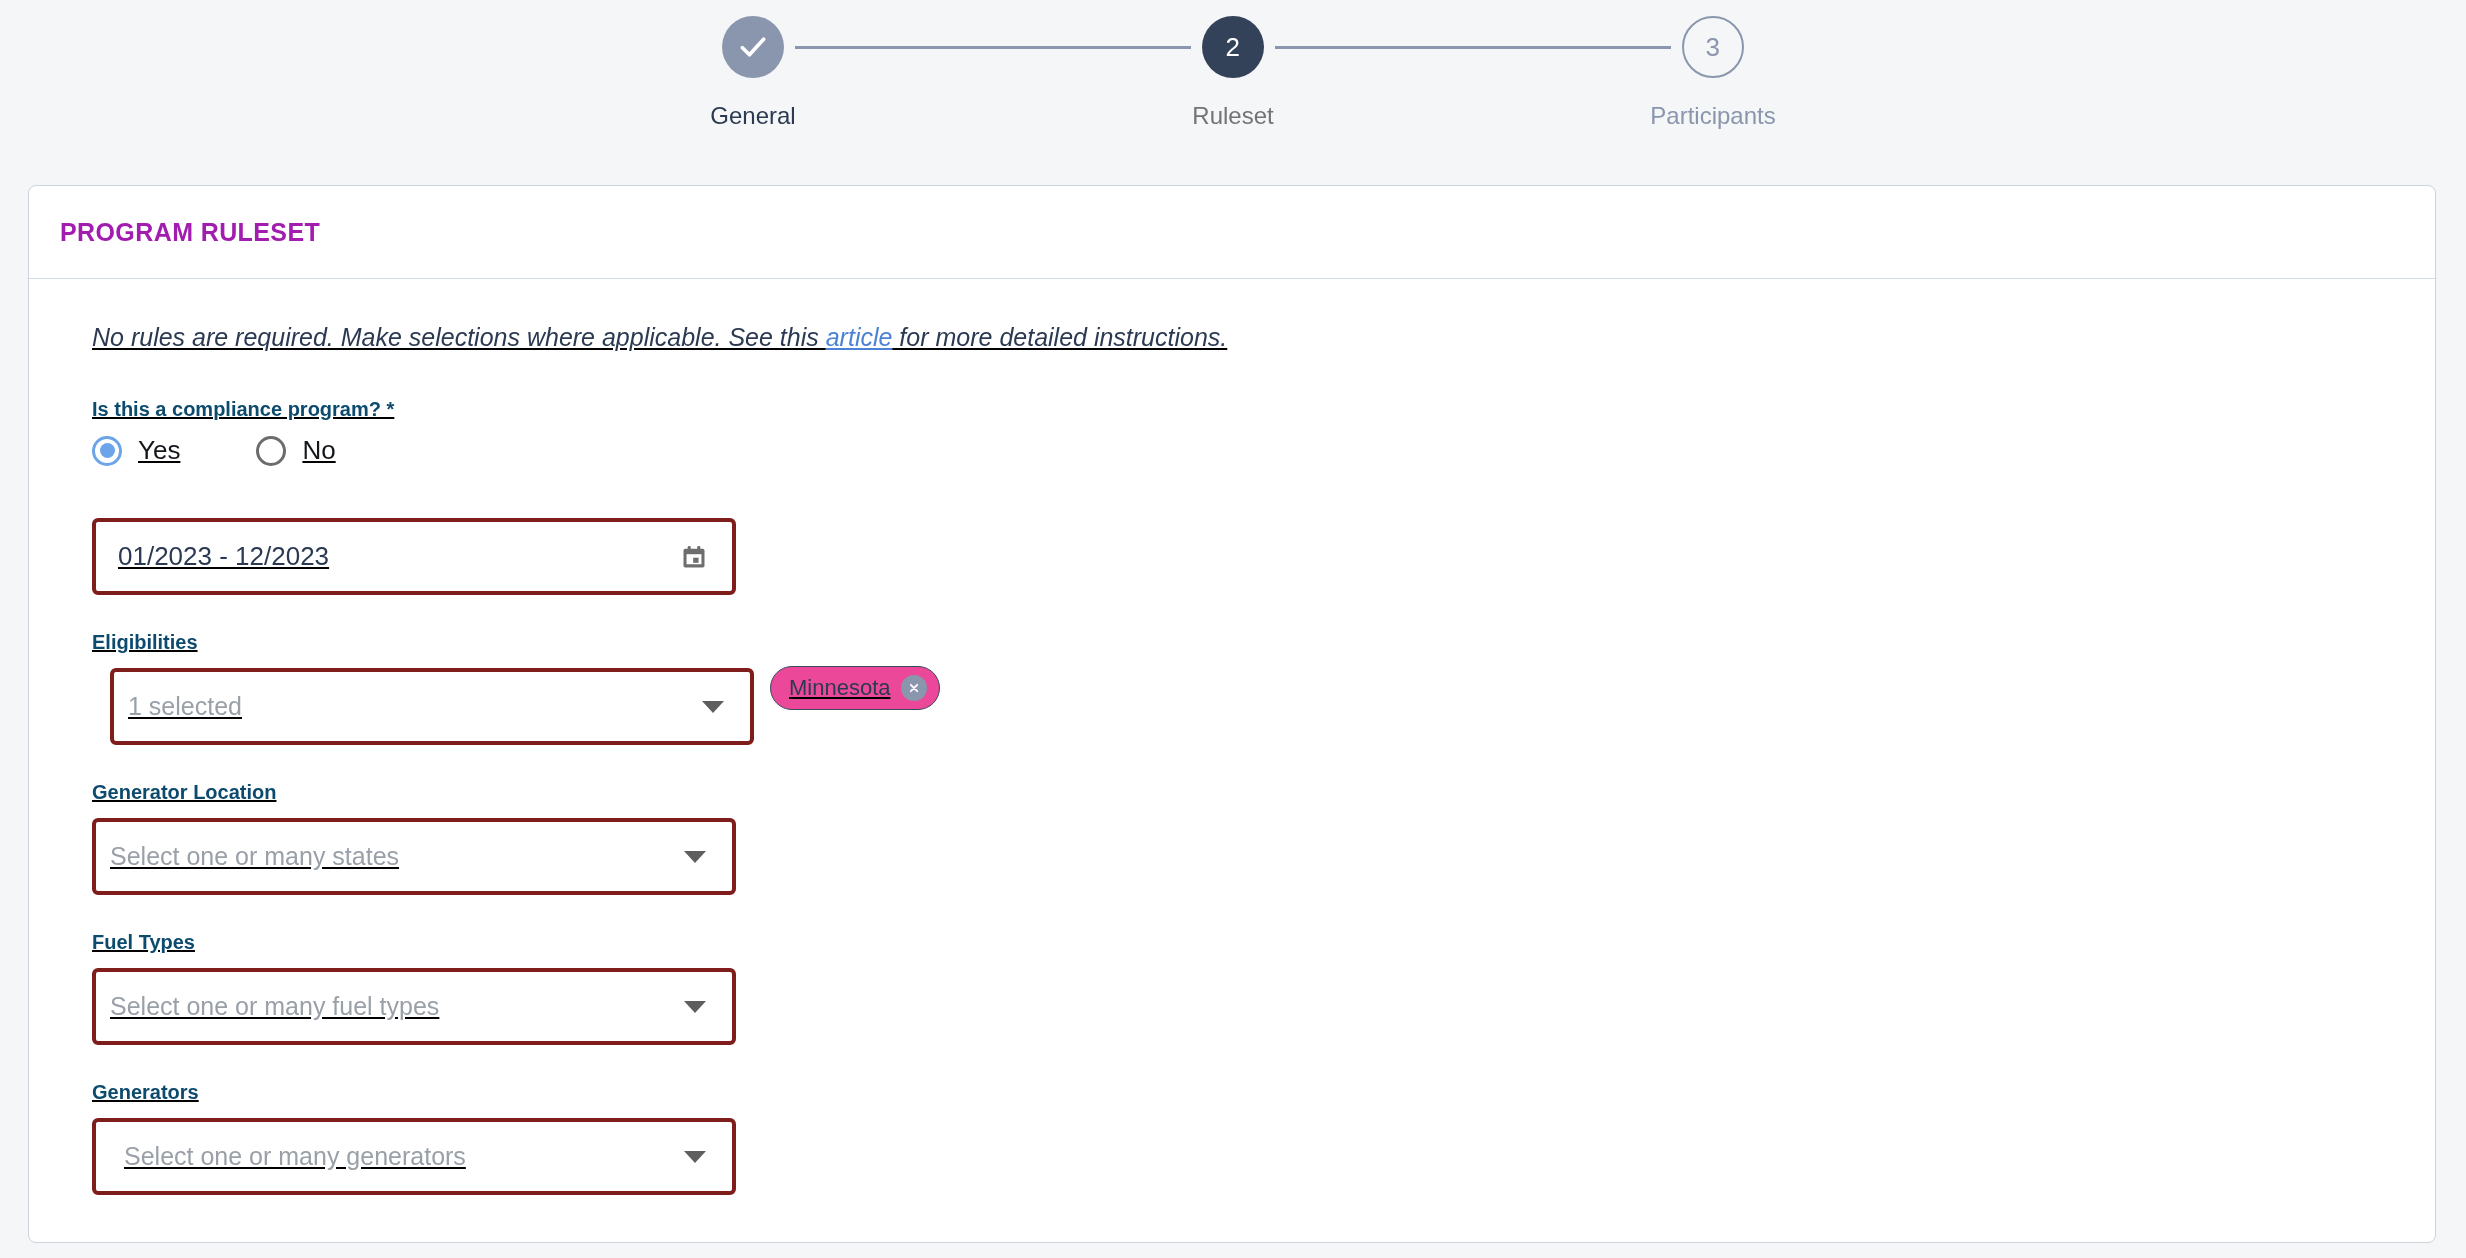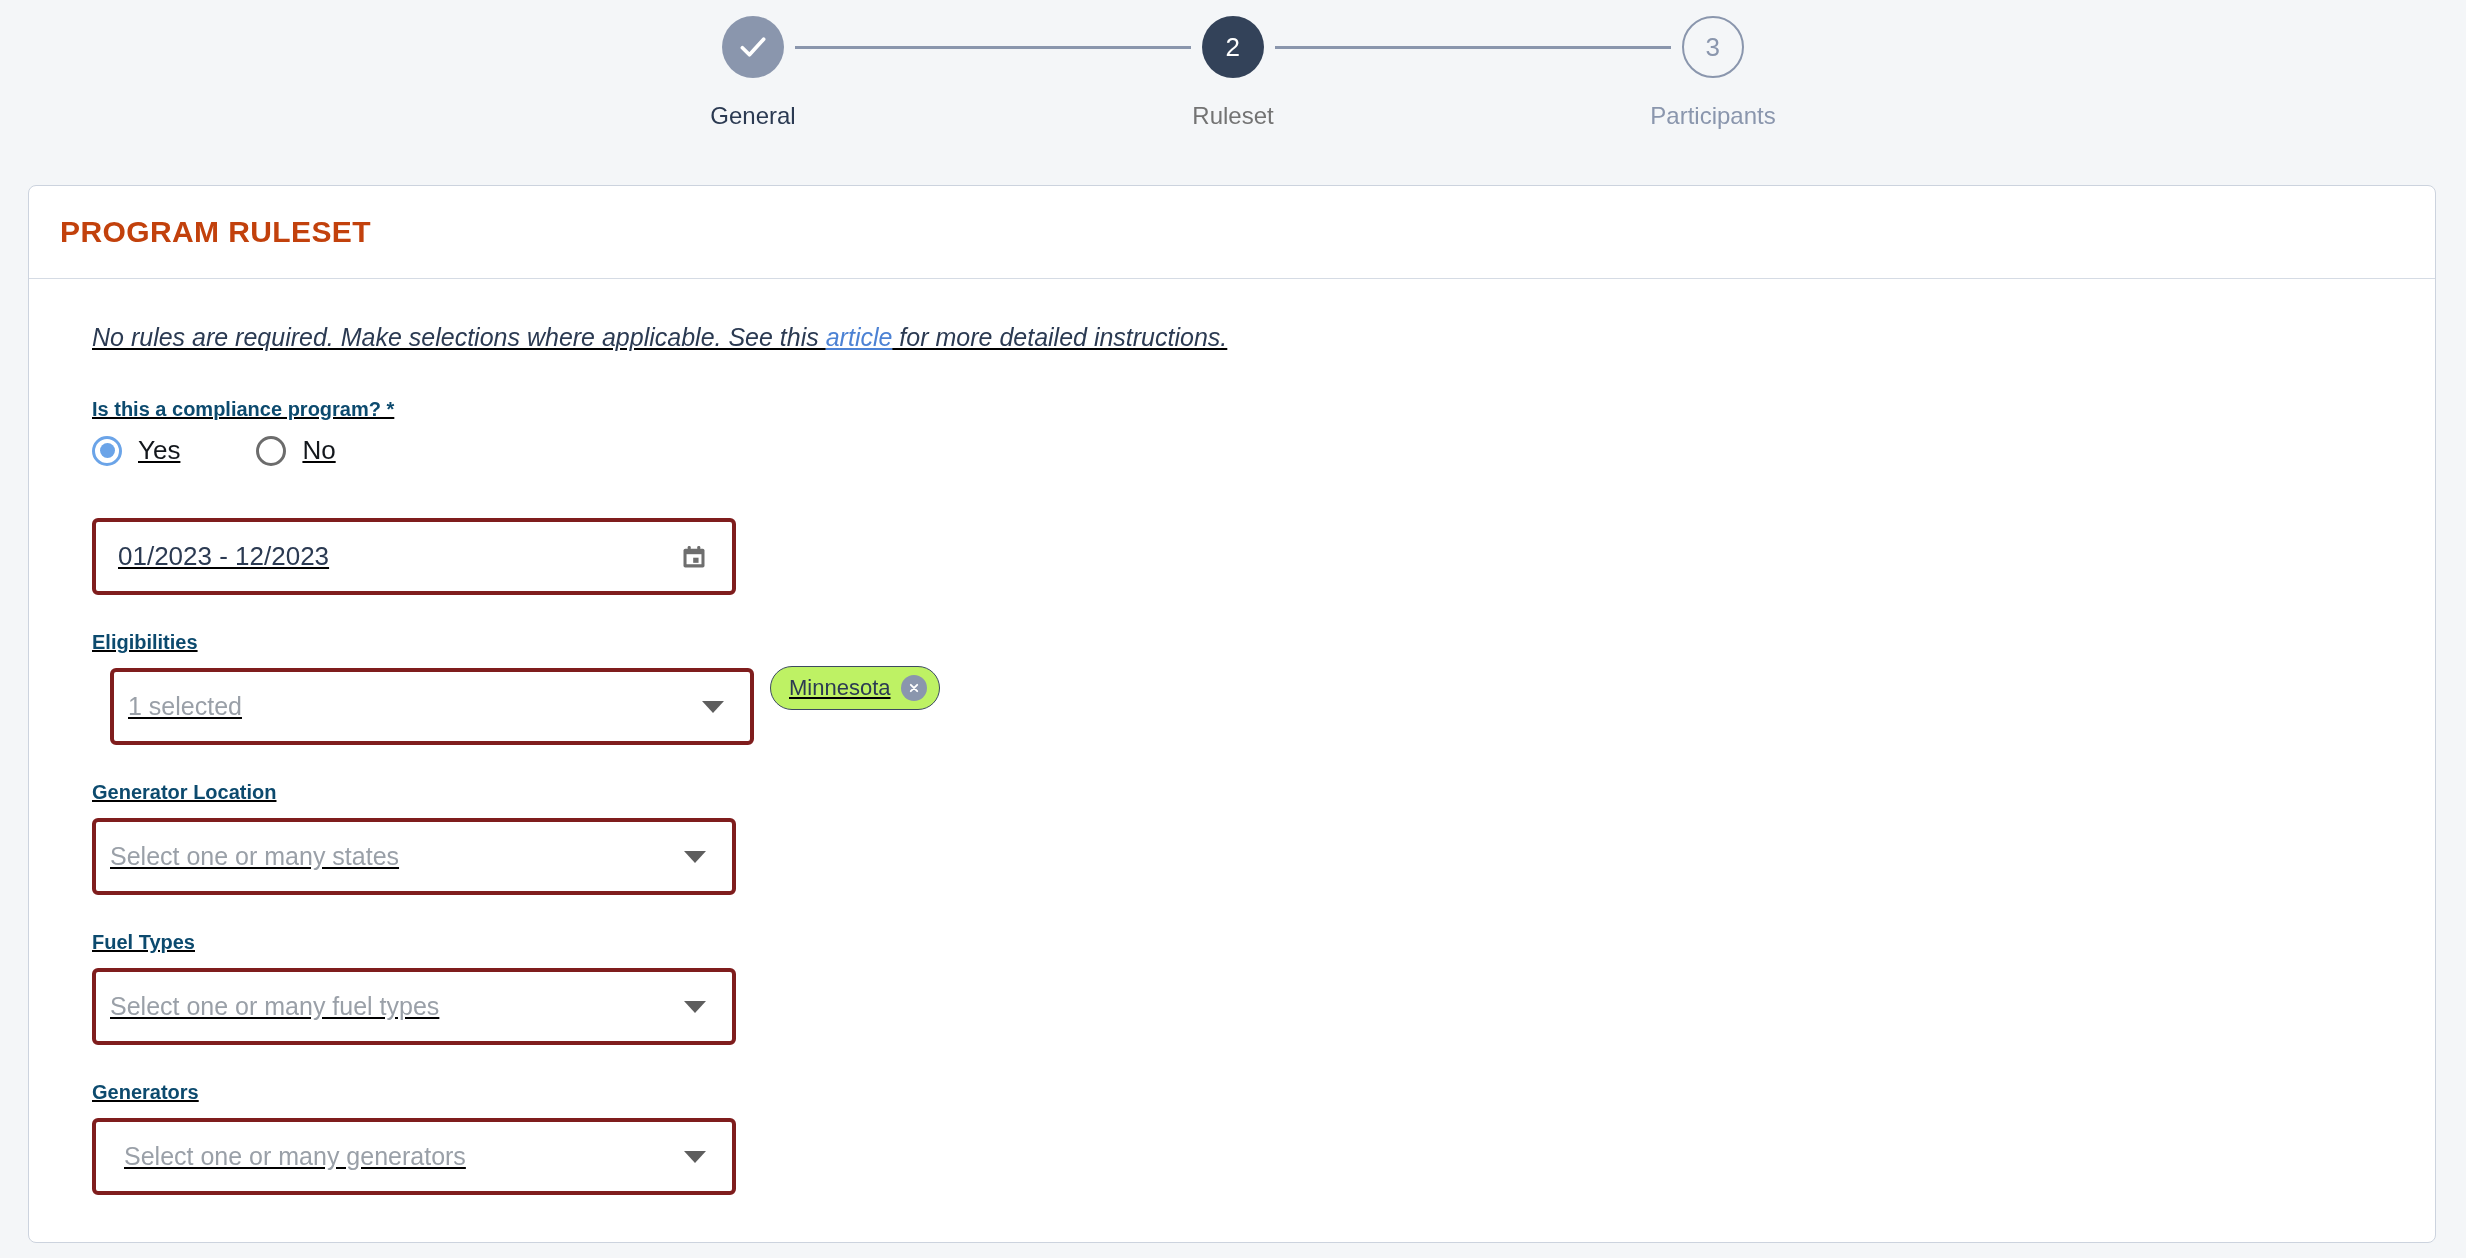--- a/index.html
+++ b/index.html
@@ -85,24 +85,24 @@
     overflow: hidden;
   }
   .card-header {
     height: 93px;
     border-bottom: 1px solid #d5dbe4;
     display: flex;
     align-items: center;
     padding-left: 31px;
   }
   .card-title {
-    font-size: 30px;
+    font-size: 25px;
     font-weight: bold;
     letter-spacing: .4px;
-    color: #c2410c;
+    color: #a21caf;
   }
   .card-body {
     padding: 44px 0 0 63px;
     text-decoration: underline;
   }
 
   .intro {
     font-size: 25px;
     font-style: italic;
     color: #2b3a52;
@@ -212,21 +212,21 @@
     display: flex;
     align-items: center;
   }
   .chip {
     display: inline-flex;
     align-items: center;
     height: 44px;
     padding: 0 12px 0 18px;
     border: 1px solid #3c4a60;
     border-radius: 22px;
-    background: #bef264;
+    background: #ec4899;
   }
   .chip-label {
     font-size: 22px;
     color: #2b3a52;
     margin-right: 10px;
   }
   .chip-x {
     width: 26px; height: 26px;
     border-radius: 50%;
     background: #8a96ad;

